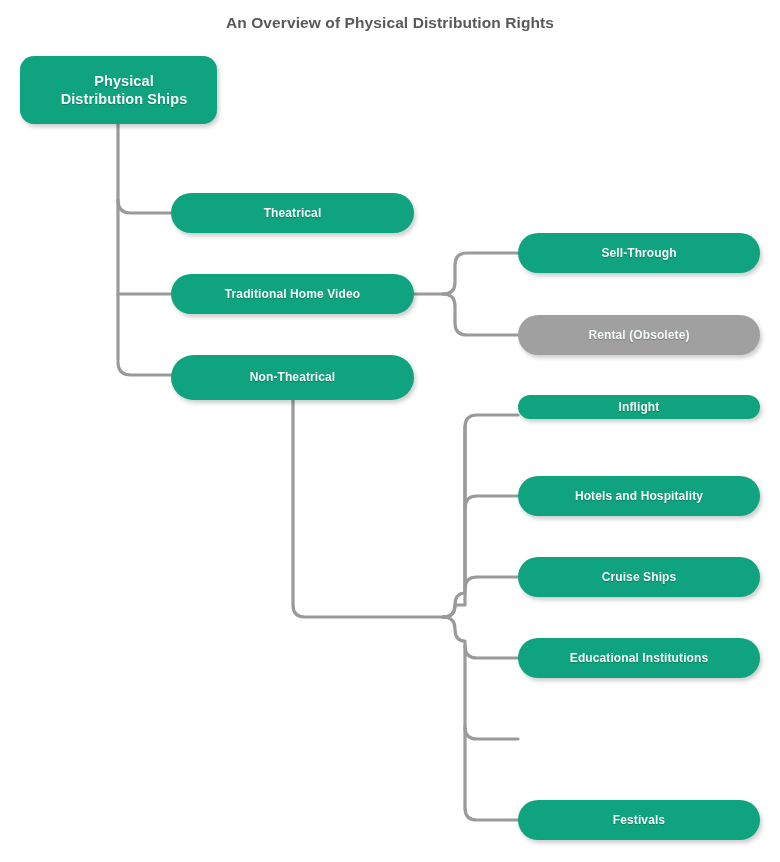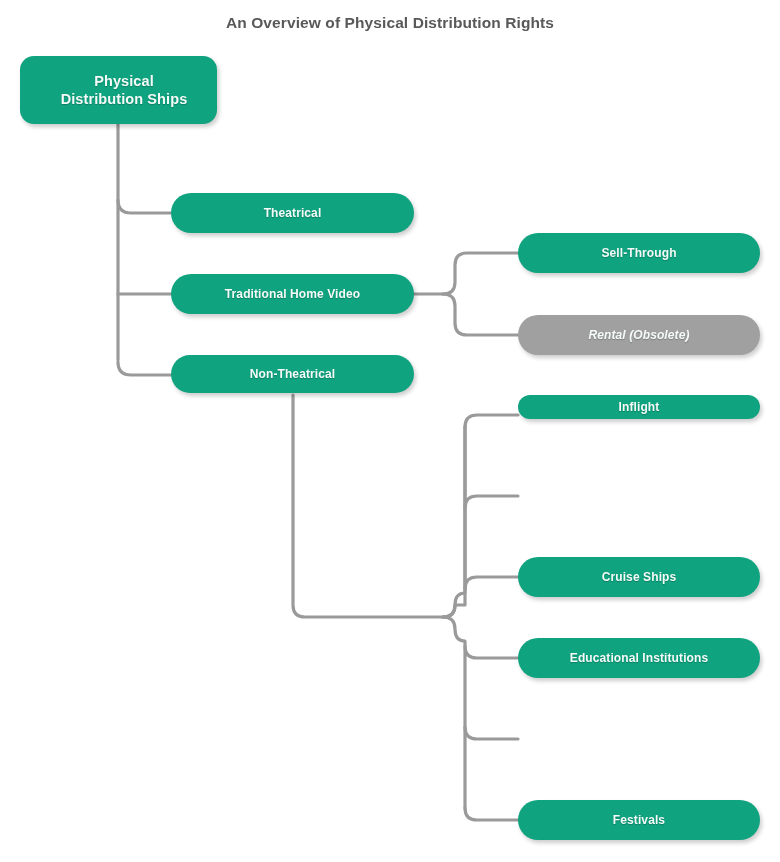--- a/index.html
+++ b/index.html
@@ -103,36 +103,39 @@
   </div>
 
   <div class="node green" style="left:171px; top:193px; width:243px; height:40px;">
     <span>Theatrical</span>
   </div>
 
   <div class="node green" style="left:171px; top:274px; width:243px; height:40px;">
     <span>Traditional Home Video</span>
   </div>
 
-  <div class="node green" style="left:171px; top:355px; width:243px; height:38px;">
+  <div class="node green" style="left:171px; top:355px; width:243px; height:45px;">
     <span>Non-Theatrical</span>
   </div>
 
   <div class="node green" style="left:518px; top:233px; width:242px; height:40px;">
     <span>Sell-Through</span>
   </div>
 
-  <div class="node gray" style="left:518px; top:315px; width:242px; height:40px;font-style:italic;">
+  <div class="node gray" style="left:518px; top:315px; width:242px; height:40px;">
     <span>Rental (Obsolete)</span>
   </div>
 
   <div class="node green" style="left:518px; top:395px; width:242px; height:24px;">
     <span>Inflight</span>
   </div>
 
+  <div class="node green" style="left:518px; top:476px; width:242px; height:40px;">
+    <span>Hotels and Hospitality</span>
+  </div>
 
   <div class="node green" style="left:518px; top:557px; width:242px; height:40px;align-items:center;">
     <span>Cruise Ships</span>
   </div>
 
   <div class="node green" style="left:518px; top:638px; width:242px; height:40px;justify-content:center;">
     <span>Educational Institutions</span>
   </div>
 
 

